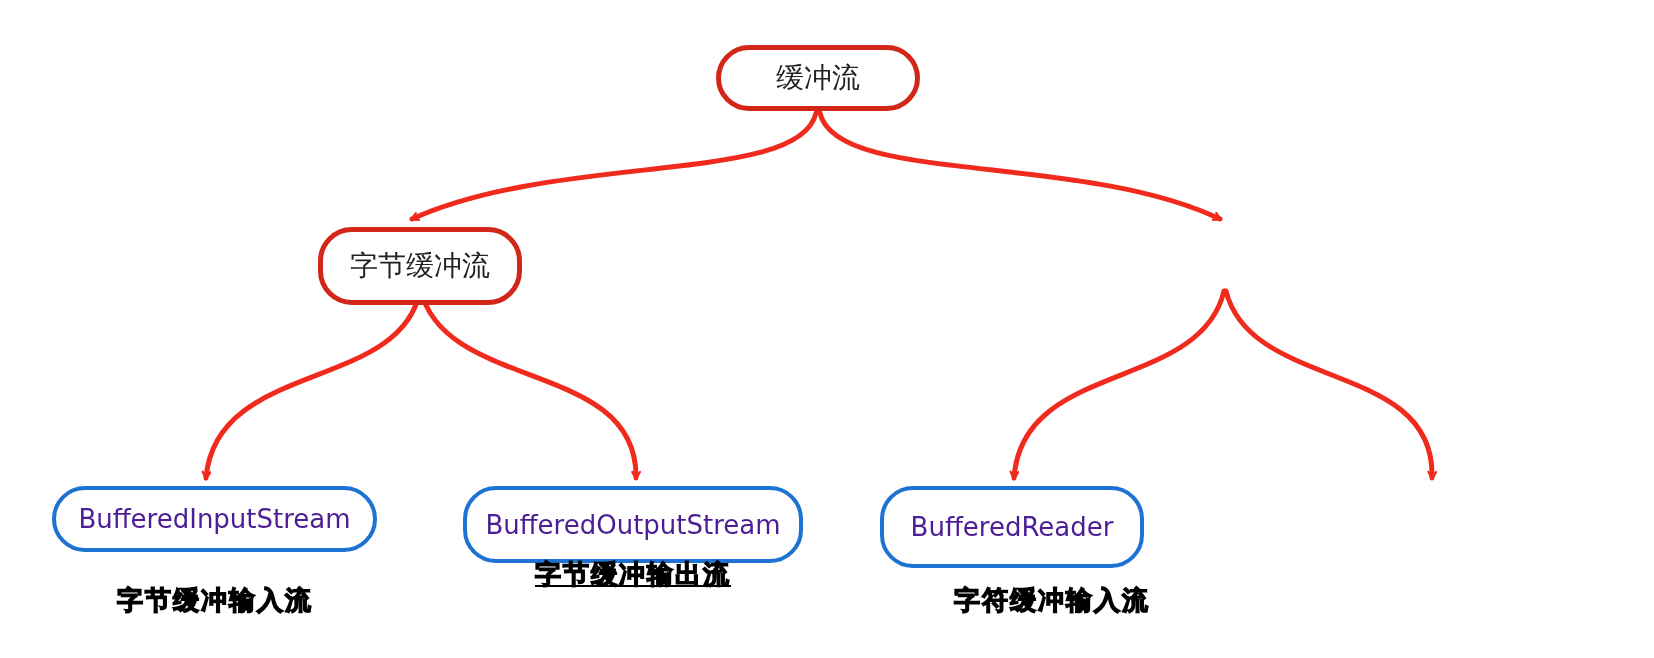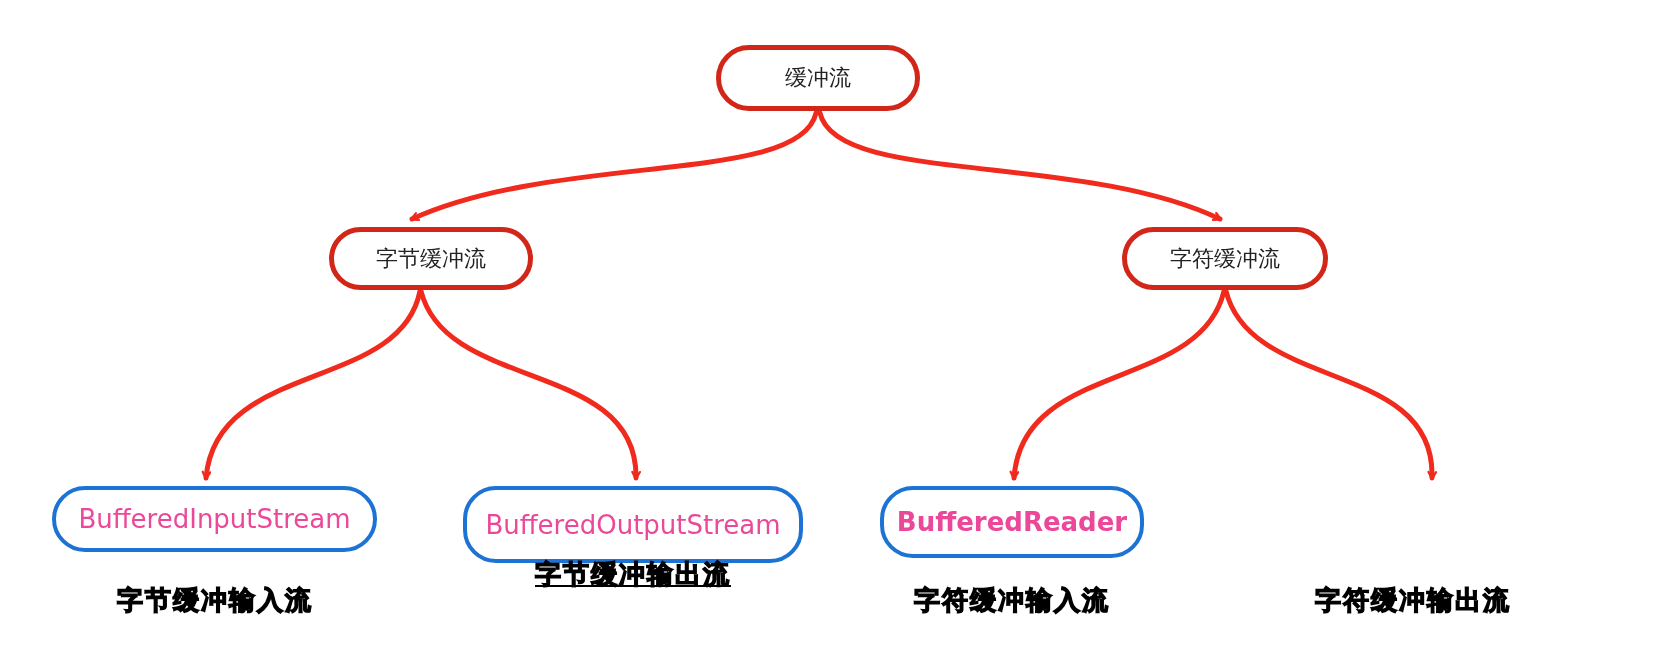--- a/index.html
+++ b/index.html
@@ -17,27 +17,27 @@
     position:absolute;
     display:flex;align-items:center;justify-content:center;
     background:#ffffff;
     box-sizing:border-box;
     color:#222222;
     white-space:nowrap;
   }
   .node-red{
     border:5px solid #d22619;
     border-radius:34px;
-    font-size:22px;
+    font-size:28px;
   }
   .node-blue{
     border:4px solid #1d73d3;
     border-radius:33px;
     font-size:26px;
-    color:#ec4899;
+    color:#4c1d95;
   }
   .caption{
     position:absolute;
     display:flex;align-items:center;justify-content:center;
     font-size:26px;
     font-weight:900;
     color:#000000;
     letter-spacing:2px;
     -webkit-text-stroke:1.3px #000000;
     white-space:nowrap;
@@ -59,43 +59,37 @@
     <path class="arrow-path" d="M 420,291 C 400,392 216,360 206,478" marker-end="url(#vhead)" stroke="#f02a1c"></path>
     <path class="arrow-path" d="M 421,291 C 446,392 638,360 636,478" marker-end="url(#vhead)" stroke="#f02a1c"></path>
     <path class="arrow-path" d="M 1224,291 C 1200,392 1022,360 1014,478" marker-end="url(#vhead)" stroke="#f02a1c"></path>
     <path class="arrow-path" d="M 1226,291 C 1251,392 1436,360 1432,478" marker-end="url(#vhead)" stroke="#f02a1c"></path>
   </svg>
 
   <div class="node node-red" style="left:716px;top:45px;width:204px;height:66px;">
     <span>缓冲流</span>
   </div>
 
-  <div class="node node-red" style="left:329px;top:227px;width:204px;height:63px;">
+  <div class="node node-red" style="left:318px;top:227px;width:204px;height:78px;">
     <span>字节缓冲流</span>
-  </div>
-  <div class="node node-red" style="left:1122px;top:227px;width:206px;height:63px;">
-    <span>字符缓冲流</span>
   </div>
 
   <div class="node node-blue" style="left:52px;top:486px;width:325px;height:66px;">
     <span>BufferedInputStream</span>
   </div>
   <div class="node node-blue" style="left:463px;top:486px;width:340px;height:77px;justify-content:center;">
     <span>BufferedOutputStream</span>
   </div>
-  <div class="node node-blue" style="left:880px;top:486px;width:264px;height:72px;font-weight:bold;">
+  <div class="node node-blue" style="left:880px;top:486px;width:264px;height:82px;">
     <span>BufferedReader</span>
   </div>
 
   <div class="caption" style="left:40px;top:578px;width:350px;height:44px;">
     <span>字节缓冲输入流</span>
   </div>
   <div class="caption" style="left:458px;top:552px;width:350px;height:44px;text-decoration:underline;">
     <span>字节缓冲输出流</span>
   </div>
-  <div class="caption" style="left:837px;top:578px;width:350px;height:44px;">
+  <div class="caption" style="left:877px;top:578px;width:350px;height:44px;">
     <span>字符缓冲输入流</span>
-  </div>
-  <div class="caption" style="left:1238px;top:578px;width:350px;height:44px;">
-    <span>字符缓冲输出流</span>
   </div>
 
 </div>
 
 </body></html>

